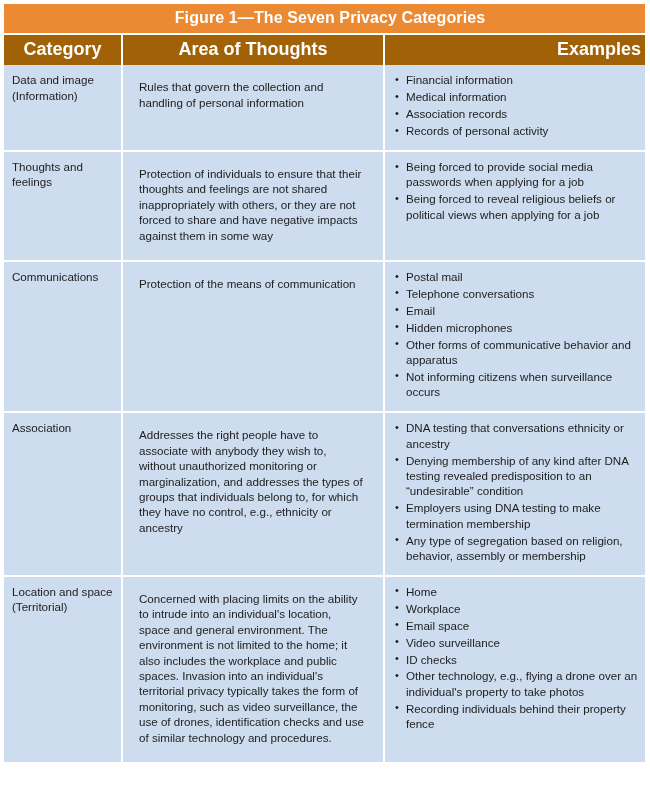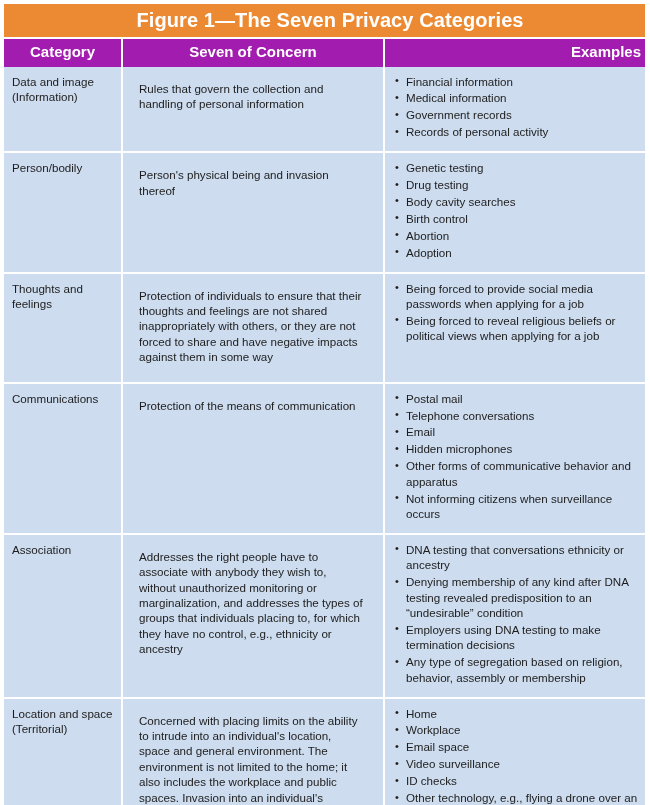--- a/index.html
+++ b/index.html
@@ -15,43 +15,43 @@
   }
   .figure-wrap {
     width: 650px;
     box-sizing: border-box;
     padding: 4px 5px 0 4px;
   }
   
   .figure-title {
     background: #EC8A33;
     color: #ffffff;
-    font-size: 20px;
+    font-size: 16px;
     font-weight: bold;
     text-align: center;
     letter-spacing: 0.1px;
     padding: 5px 0 6px 11px;
     line-height: 1.1;
   }
   
   table.privacy-table {
     width: 100%;
     border-collapse: collapse;
     table-layout: fixed;
     background: #CDDCEE;
     margin-top: 2px;
   }
   table.privacy-table col.c-cat    { width: 118px; }
   table.privacy-table col.c-area   { width: 262px; }
   table.privacy-table col.c-ex     { width: 261px; }
 
   thead th {
-    background: #a21caf;
+    background: #a16207;
     color: #ffffff;
-    font-size: 15px;
+    font-size: 18px;
     font-weight: bold;
     text-align: center;
     padding: 5px 4px 6px 4px;
     border-right: 2px solid #ffffff;
     line-height: 1.1;
   }
   thead th:last-child { border-right: none; text-align: right; }
 
   tbody td {
     vertical-align: top;
@@ -99,52 +99,36 @@
 
   <table class="privacy-table">
     <colgroup>
       <col class="c-cat">
       <col class="c-area">
       <col class="c-ex">
     </colgroup>
     <thead>
       <tr>
         <th>Category</th>
-        <th>Seven of Concern</th>
+        <th>Area of Thoughts</th>
         <th>Examples</th>
       </tr>
     </thead>
     <tbody id="table-body">
         <tr>
           <td class="cat-cell">Data and image (Information)</td>
           <td class="area-cell">
             <p class="area-text">Rules that govern the collection and handling of personal information</p>
           </td>
           <td class="ex-cell">
             <ul class="ex-list">
               <li>Financial information</li>
               <li>Medical information</li>
-              <li>Government records</li>
+              <li>Association records</li>
               <li>Records of personal activity</li>
-            </ul>
-          </td>
-        </tr>
-        <tr>
-          <td class="cat-cell">Person/bodily</td>
-          <td class="area-cell">
-            <p class="area-text">Person's physical being and invasion thereof</p>
-          </td>
-          <td class="ex-cell">
-            <ul class="ex-list">
-              <li>Genetic testing</li>
-              <li>Drug testing</li>
-              <li>Body cavity searches</li>
-              <li>Birth control</li>
-              <li>Abortion</li>
-              <li>Adoption</li>
             </ul>
           </td>
         </tr>
         <tr>
           <td class="cat-cell">Thoughts and feelings</td>
           <td class="area-cell">
             <p class="area-text">Protection of individuals to ensure that their thoughts and feelings are not shared inappropriately with others, or they are not forced to share and have negative impacts against them in some way</p>
           </td>
           <td class="ex-cell">
             <ul class="ex-list">
@@ -165,27 +149,27 @@
               <li>Email</li>
               <li>Hidden microphones</li>
               <li>Other forms of communicative behavior and apparatus</li>
               <li>Not informing citizens when surveillance occurs</li>
             </ul>
           </td>
         </tr>
         <tr>
           <td class="cat-cell">Association</td>
           <td class="area-cell">
-            <p class="area-text">Addresses the right people have to associate with anybody they wish to, without unauthorized monitoring or marginalization, and addresses the types of groups that individuals placing to, for which they have no control, e.g., ethnicity or ancestry</p>
+            <p class="area-text">Addresses the right people have to associate with anybody they wish to, without unauthorized monitoring or marginalization, and addresses the types of groups that individuals belong to, for which they have no control, e.g., ethnicity or ancestry</p>
           </td>
           <td class="ex-cell">
             <ul class="ex-list">
               <li>DNA testing that conversations ethnicity or ancestry</li>
               <li>Denying membership of any kind after DNA testing revealed predisposition to an “undesirable” condition</li>
-              <li>Employers using DNA testing to make termination decisions</li>
+              <li>Employers using DNA testing to make termination membership</li>
               <li>Any type of segregation based on religion, behavior, assembly or membership</li>
             </ul>
           </td>
         </tr>
         <tr>
           <td class="cat-cell">Location and space (Territorial)</td>
           <td class="area-cell">
             <p class="area-text">Concerned with placing limits on the ability to intrude into an individual's location, space and general environment. The environment is not limited to the home; it also includes the workplace and public spaces. Invasion into an individual's territorial privacy typically takes the form of monitoring, such as video surveillance, the use of drones, identification checks and use of similar technology and procedures.</p>
           </td>
           <td class="ex-cell">

